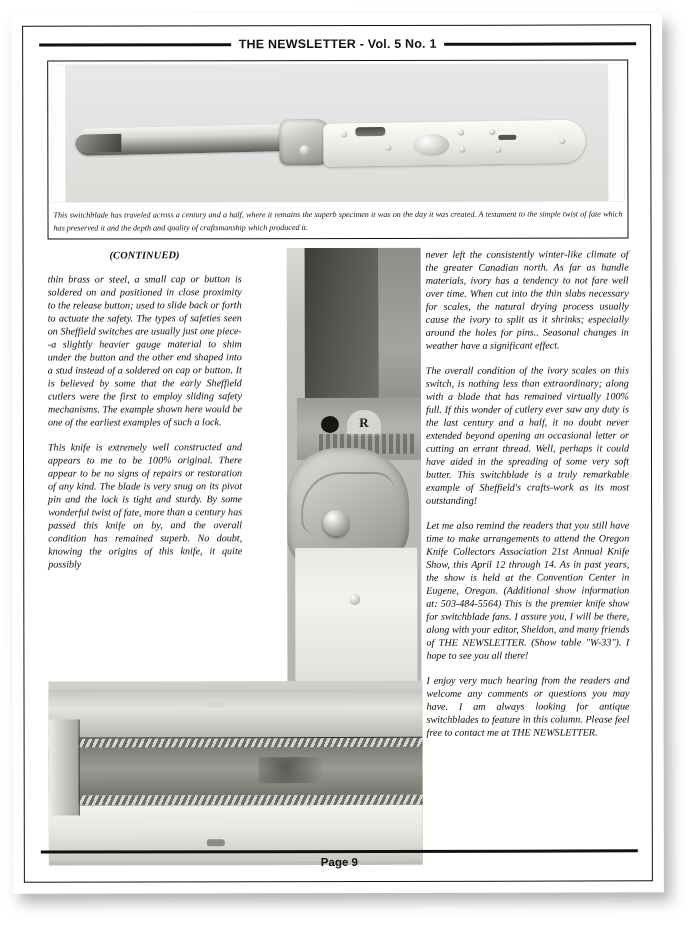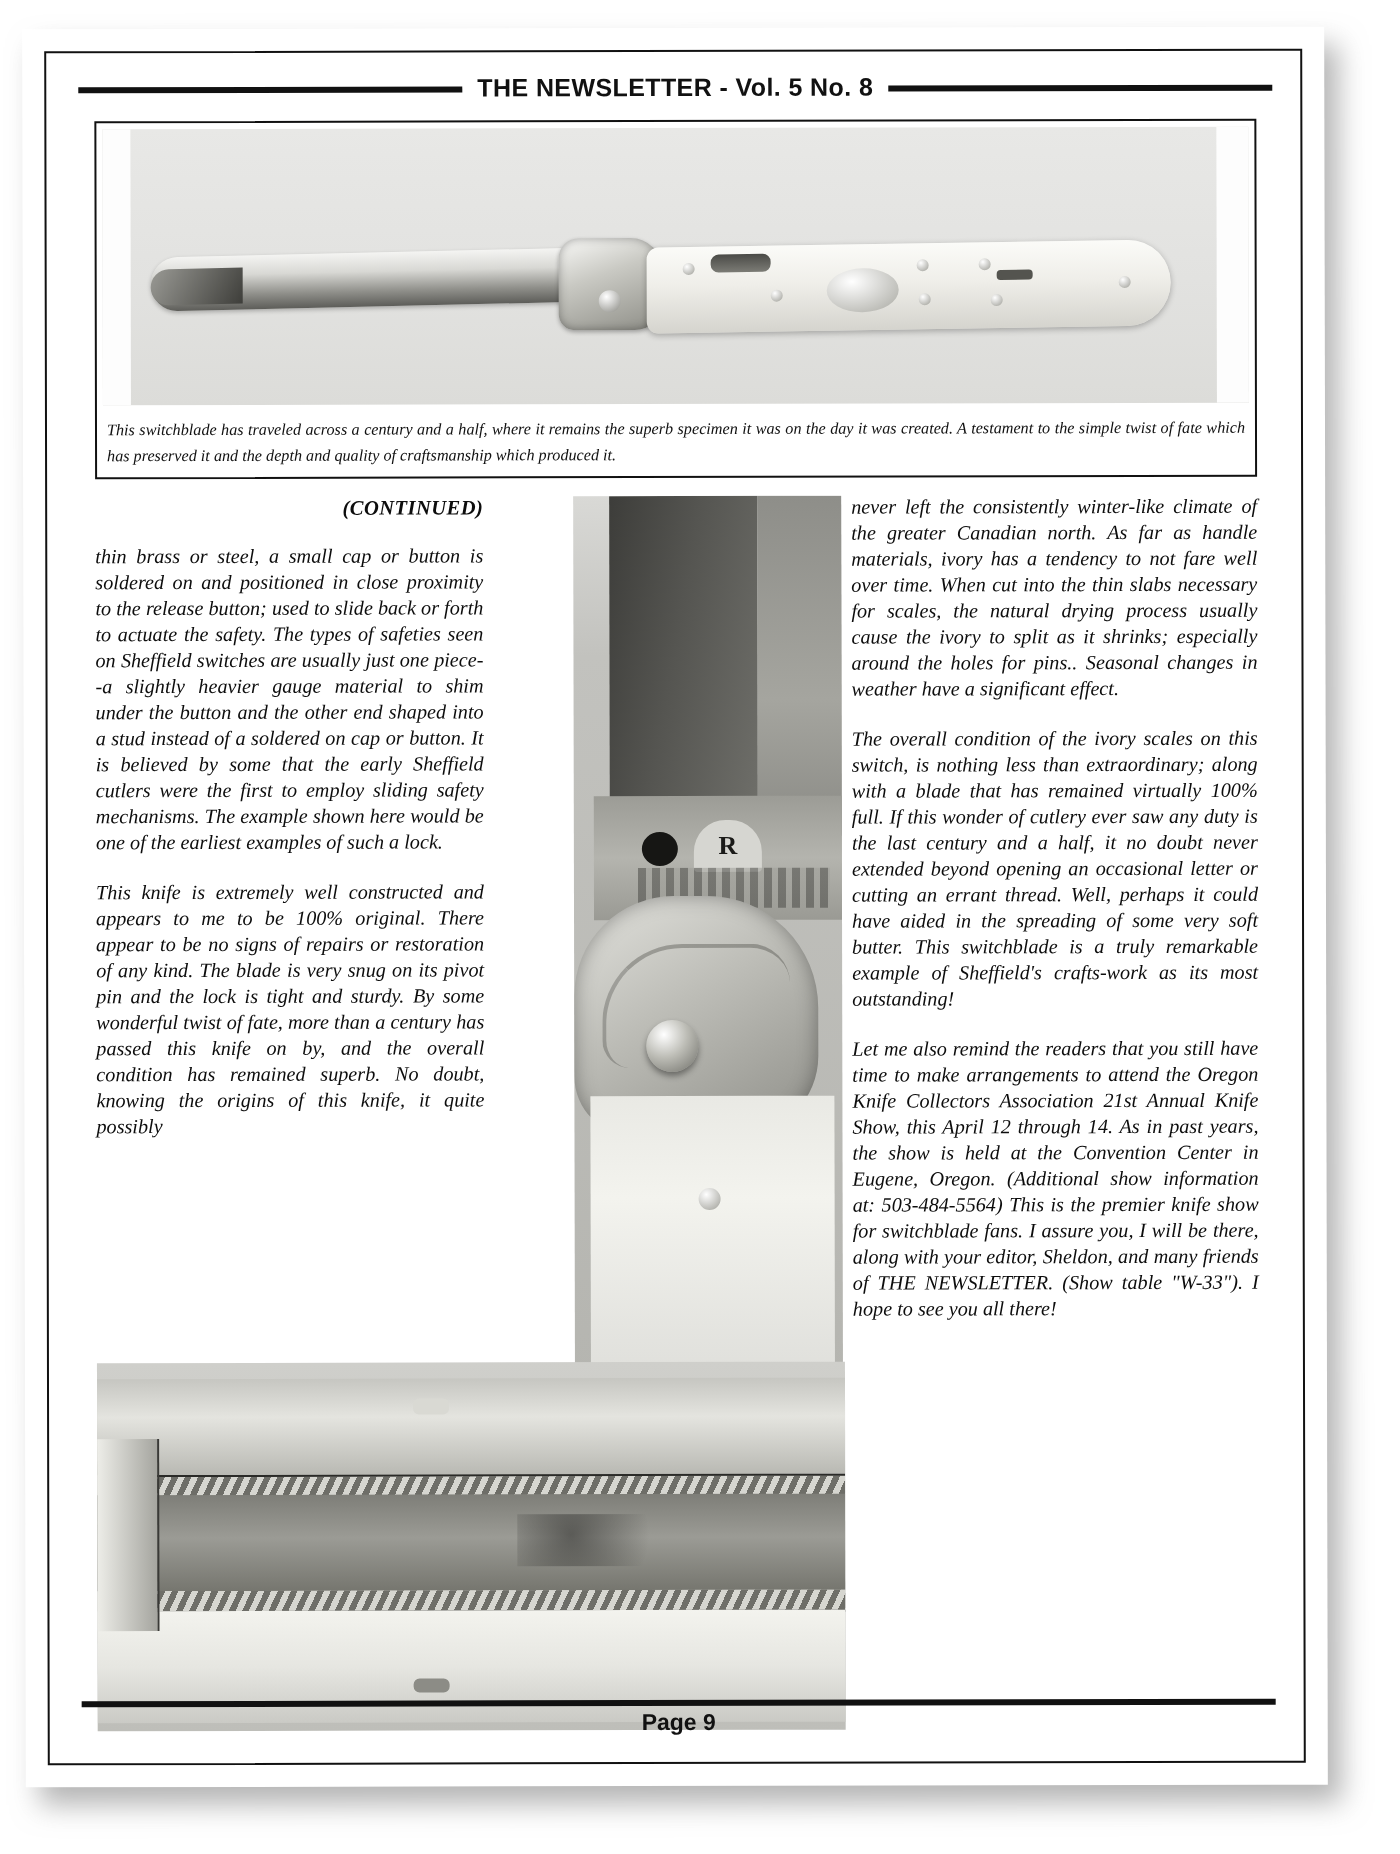--- a/index.html
+++ b/index.html
@@ -198,21 +198,21 @@
     width: 203px;
   }
   .column p {
     margin: 0 0 12px 0;
     font-style: italic;
   }
   #continued-heading {
     font-style: italic;
     font-weight: bold;
     font-size: 10.3px;
-    text-align: right;
+    text-align: center;
     margin: 0 0 11px 0;
     letter-spacing: 0.2px;
   }
 
   
   #center-photo {
     position: absolute;
     left: 263px;
     top: 222px;
     width: 134px;
@@ -397,21 +397,21 @@
   }
 </style>
 </head>
 <body>
 
 <div id="page-sheet">
   <div id="page-inner">
 
     <div id="masthead">
       <div class="rule-line"></div>
-      <div id="masthead-title">THE NEWSLETTER - Vol. 5 No. 8</div>
+      <div id="masthead-title">THE NEWSLETTER - Vol. 5 No. 1</div>
       <div class="rule-line"></div>
     </div>
 
     <div id="figure-box">
       <div id="figure-photo">
         <div class="white-margin-l"></div>
         <div class="white-margin-r"></div>
         <div class="knife-blade"></div>
         <div class="knife-bolster"></div>
         <div class="knife-handle">
@@ -433,20 +433,21 @@
     <div id="left-column" class="column">
       <div id="continued-heading">(CONTINUED)</div>
       <p>thin brass or steel, a small cap or button is soldered on and positioned in close proximity to the release button; used to slide back or forth to actuate the safety. The types of safeties seen on Sheffield switches are usually just one piece--a slightly heavier gauge material to shim under the button and the other end shaped into a stud instead of a soldered on cap or button. It is believed by some that the early Sheffield cutlers were the first to employ sliding safety mechanisms. The example shown here would be one of the earliest examples of such a lock.</p>
       <p>This knife is extremely well constructed and appears to me to be 100% original. There appear to be no signs of repairs or restoration of any kind. The blade is very snug on its pivot pin and the lock is tight and sturdy. By some wonderful twist of fate, more than a century has passed this knife on by, and the overall condition has remained superb. No doubt, knowing the origins of this knife, it quite possibly</p>
     </div>
 
     <div id="right-column" class="column">
       <p>never left the consistently winter-like climate of the greater Canadian north. As far as handle materials, ivory has a tendency to not fare well over time. When cut into the thin slabs necessary for scales, the natural drying process usually cause the ivory to split  as it shrinks; especially around the holes for pins.. Seasonal changes in weather have a significant effect.</p>
       <p>The overall condition of the ivory scales on this switch, is nothing less than extraordinary; along with a blade that has remained  virtually 100% full. If this wonder of cutlery ever saw any duty is the last century and a half, it no doubt never extended beyond opening an occasional letter or cutting an errant thread. Well, perhaps it could have aided in the spreading of some very soft butter. This switchblade is a truly remarkable example of  Sheffield's crafts-work as its most outstanding!</p>
       <p>Let me also remind the readers that you still have time to make arrangements to attend the Oregon Knife Collectors Association 21st Annual Knife Show, this April 12 through 14. As in past years, the show is held at the Convention Center in Eugene, Oregon. (Additional show information at: 503-484-5564) This is the premier knife show for switchblade fans. I assure you, I will be there, along with your editor, Sheldon, and many friends of THE NEWSLETTER. (Show table "W-33"). I hope to see you all there!</p>
+      <p>I enjoy very much hearing from the readers and welcome any comments or questions you may have. I am always looking for antique switchblades to feature in this column. Please feel free to contact me at THE NEWSLETTER.</p>
     </div>
 
     <div id="center-photo">
       <div class="tang-dark"></div>
       <div class="tang-light"></div>
       <div class="tang-stamp-area">
         <div class="stamp-hole"></div>
         <div class="stamp-r">R</div>
         <div class="stamp-text"></div>
       </div>

